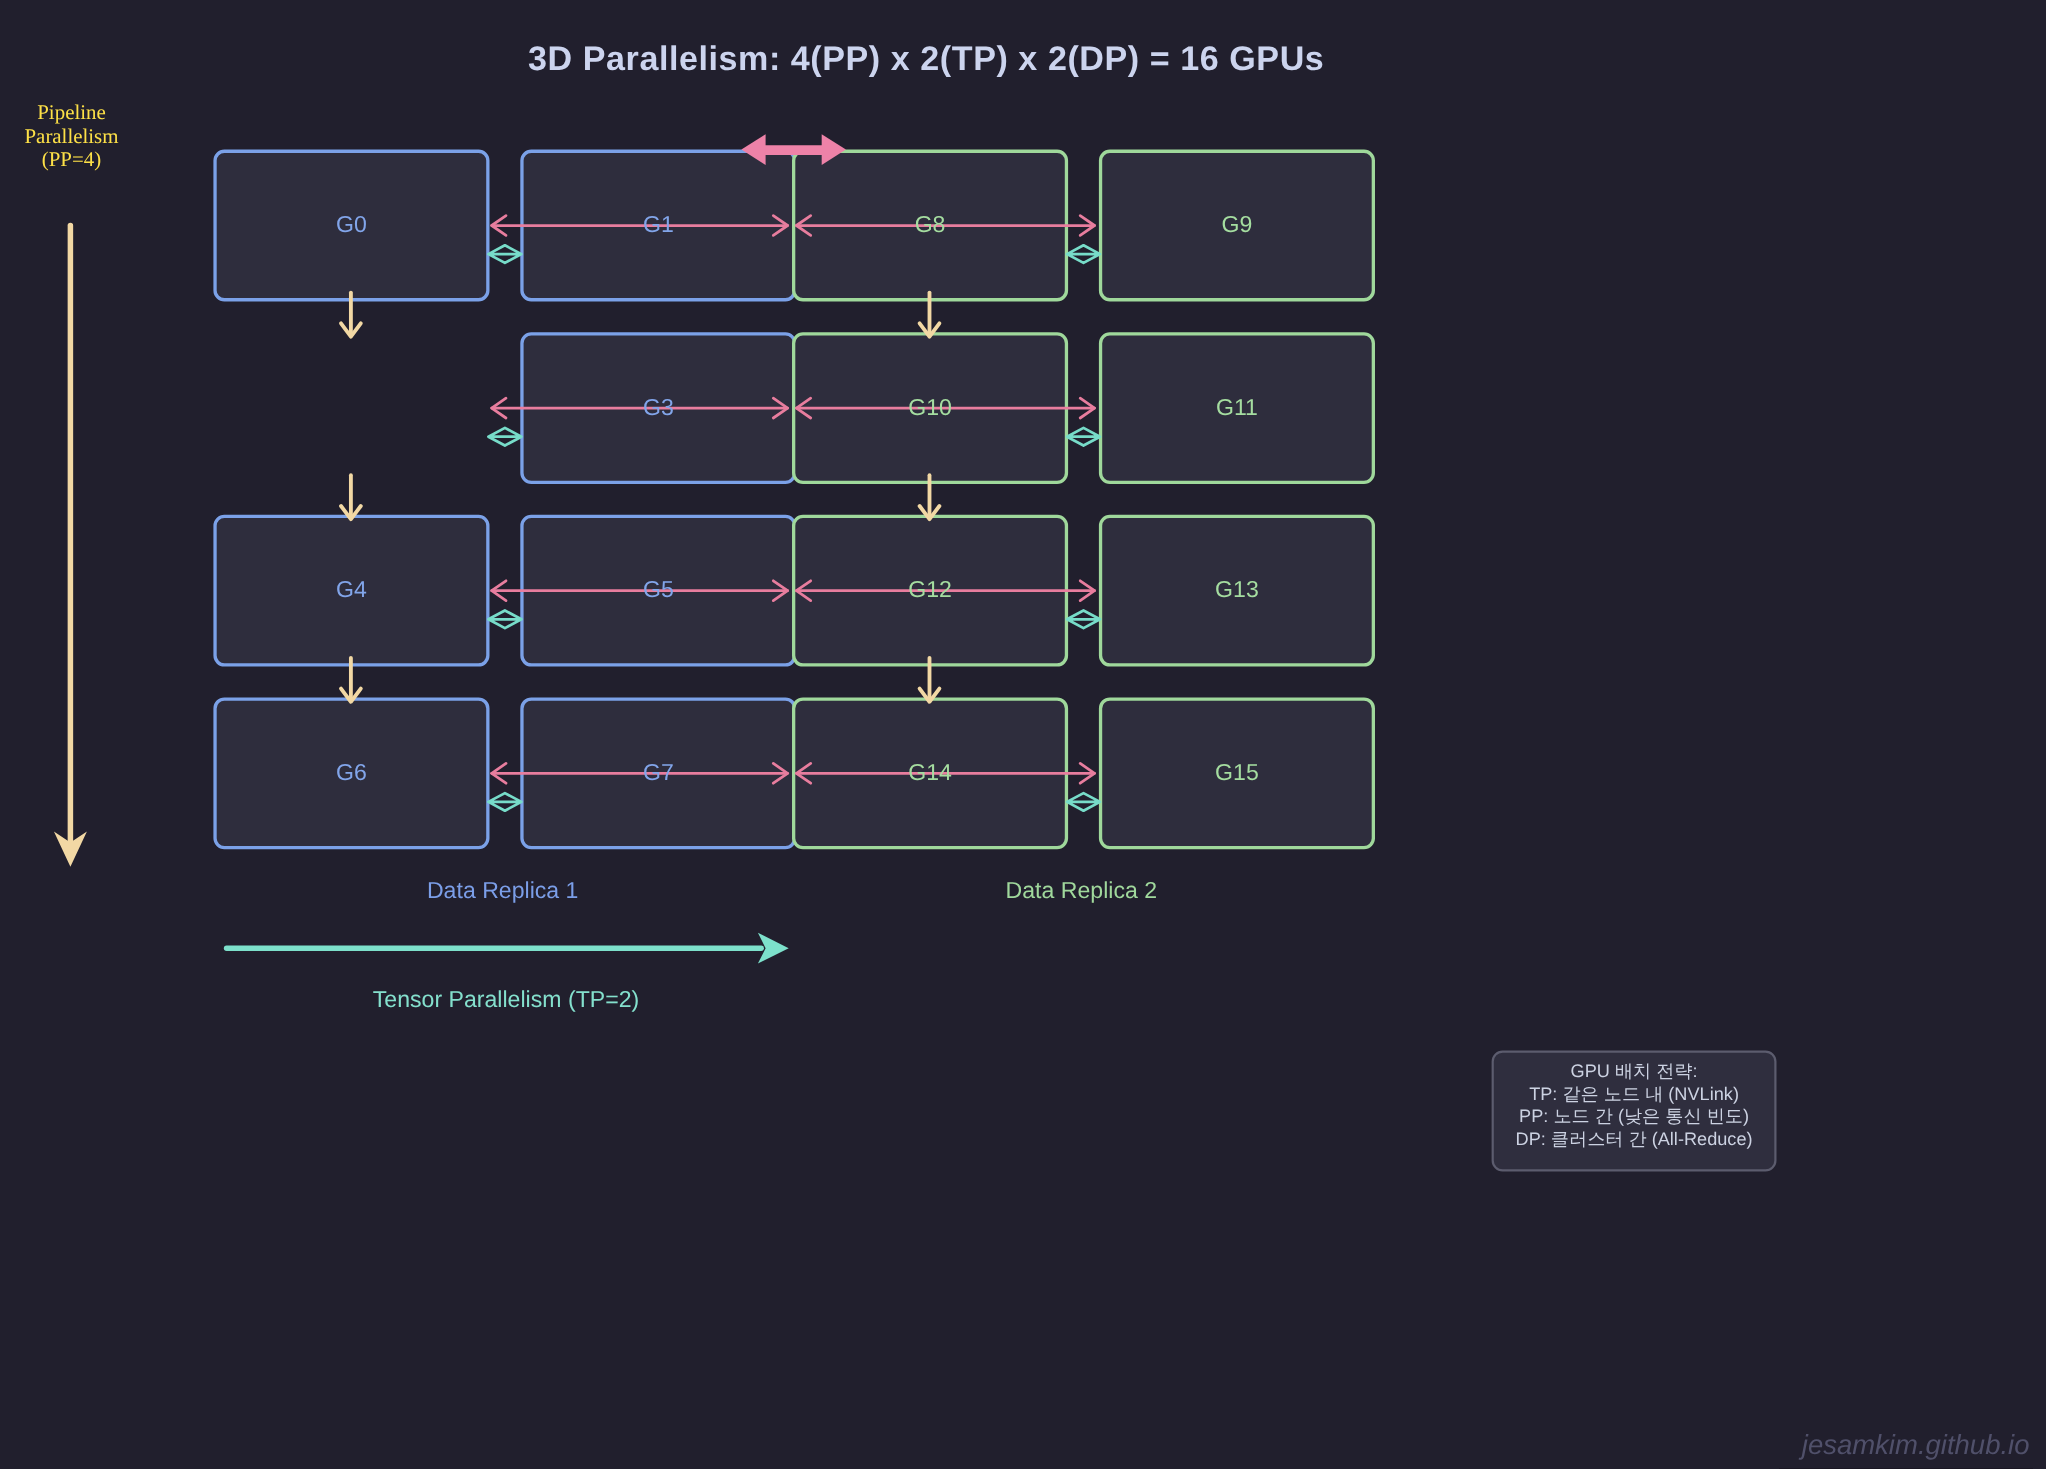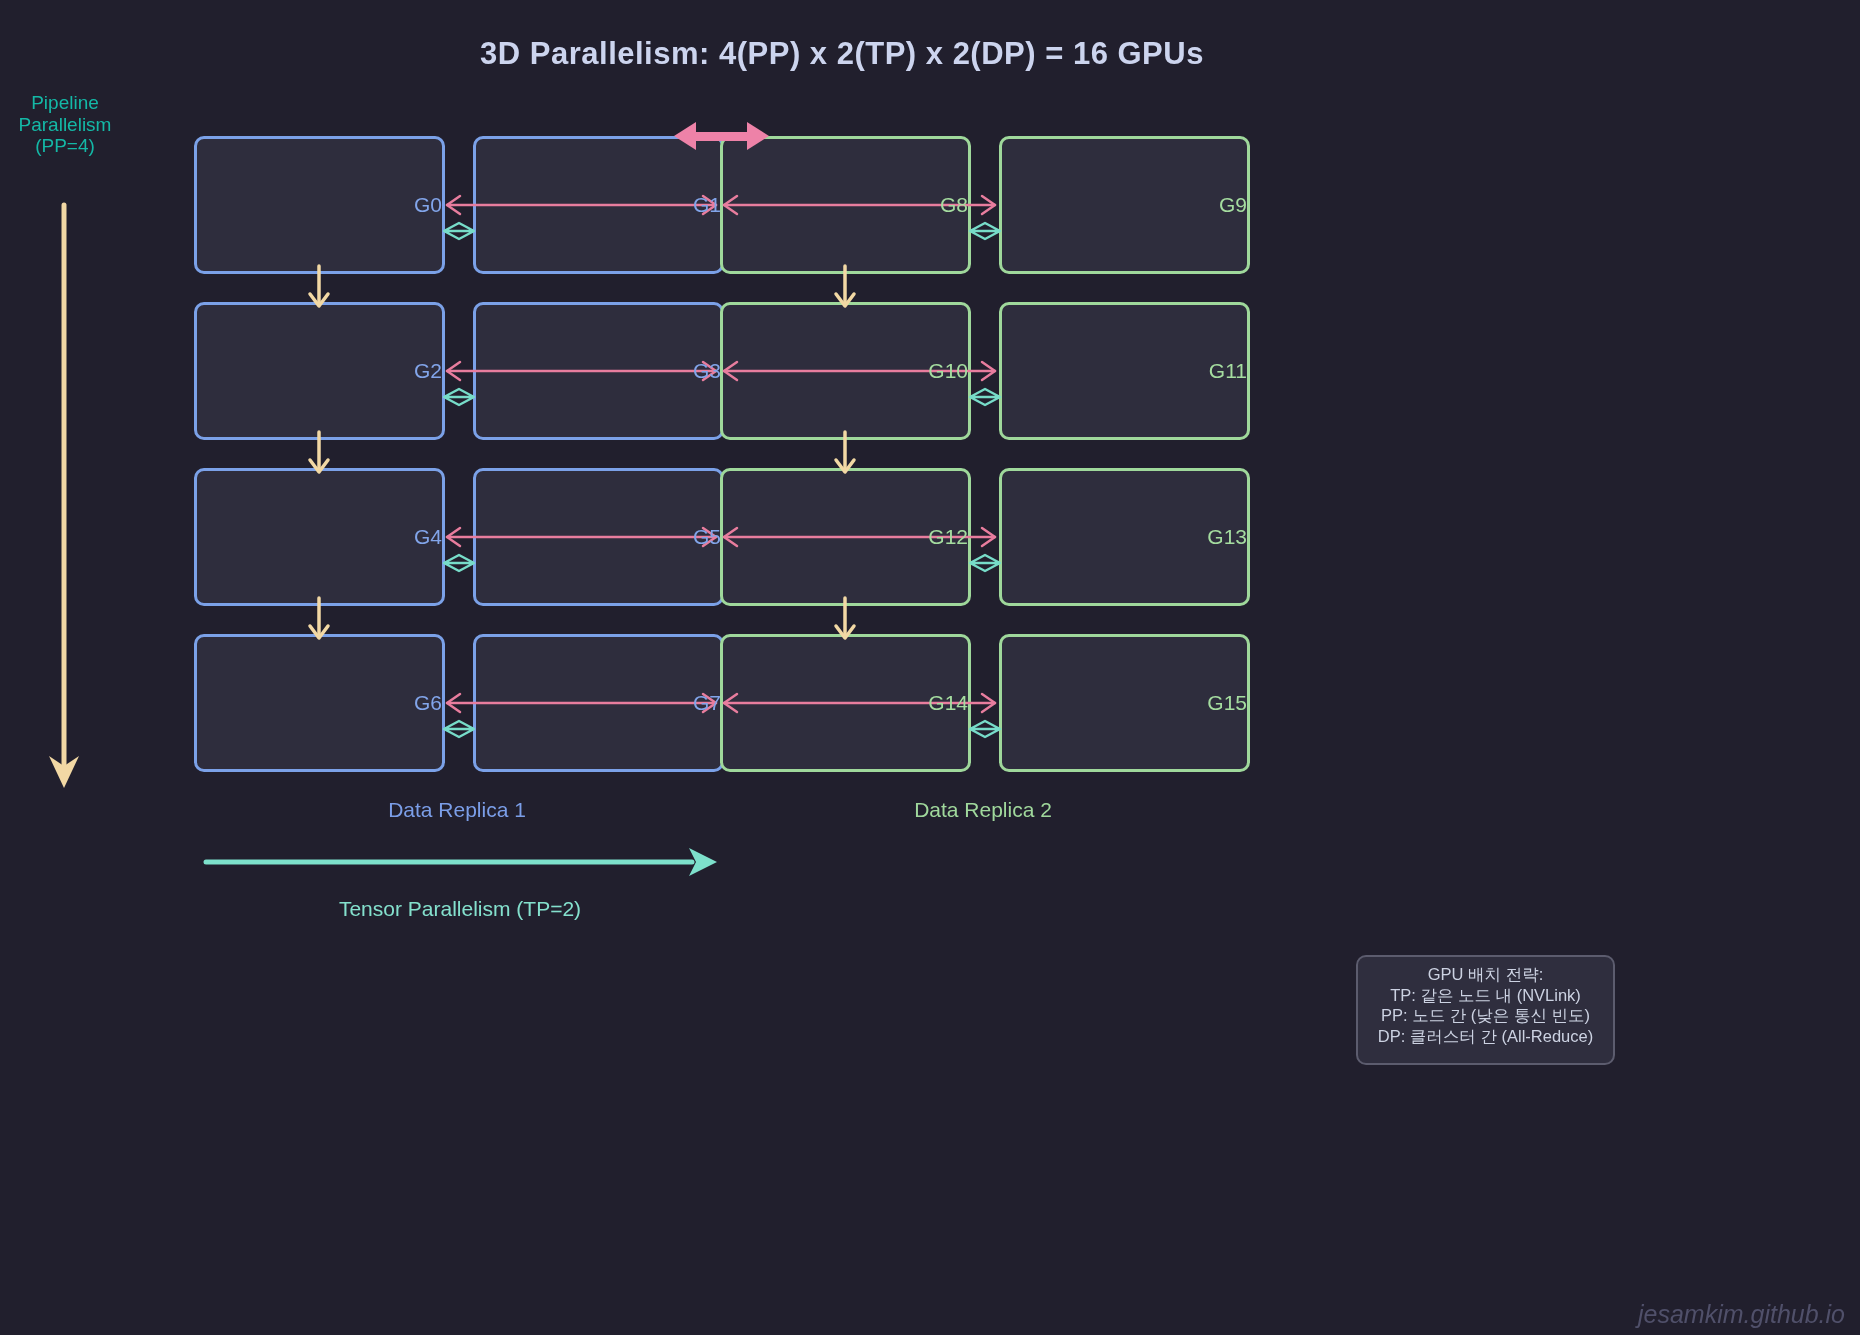--- a/index.html
+++ b/index.html
@@ -14,36 +14,37 @@
   .title{
     left:172px;top:36px;width:1340px;
     text-align:center;
     font-size:31px;font-weight:600;
     color:#ccd4ee;letter-spacing:0.5px;
   }
   .pp-label{
     left:4px;top:92px;width:122px;
     text-align:center;
     font-size:19px;line-height:21.5px;
-    color:#14b8a6;
+    color:#fde047;
+    font-family:Liberation Serif, serif;
   }
   .dp-label{
     left:556px;top:90px;width:400px;
     text-align:center;
     font-size:23px;
     color:#ea7fa2;
   }
   .gpu{
     position:absolute;
     width:251px;height:138px;
     box-sizing:border-box;
     background:#2e2d3d;
     border:3px solid;
     border-radius:10px;
-    display:flex;align-items:center;justify-content:flex-end;
+    display:flex;align-items:center;justify-content:center;
     font-size:21px;
   }
   .gpu.blue{border-color:#7ba1e8;color:#82a5ea;}
   .gpu.green{border-color:#9fd89b;color:#a5dda0;}
   .gpu span{position:relative;z-index:3;}
   svg.layer{position:absolute;left:0;top:0;z-index:2;}
   .replica-label{
     top:798px;width:300px;text-align:center;
     font-size:21px;
   }
@@ -91,23 +92,20 @@
   <div class="gpu blue" style="left:473px;top:136px">
       <span>G1</span>
     </div>
   <div class="gpu green" style="left:720px;top:136px">
       <span>G8</span>
     </div>
   <div class="gpu green" style="left:999px;top:136px">
       <span>G9</span>
     </div>
 
-  <div class="gpu blue" style="left:194px;top:302px">
-      <span>G2</span>
-    </div>
   <div class="gpu blue" style="left:473px;top:302px">
       <span>G3</span>
     </div>
   <div class="gpu green" style="left:720px;top:302px">
       <span>G10</span>
     </div>
   <div class="gpu green" style="left:999px;top:302px">
       <span>G11</span>
     </div>
 

